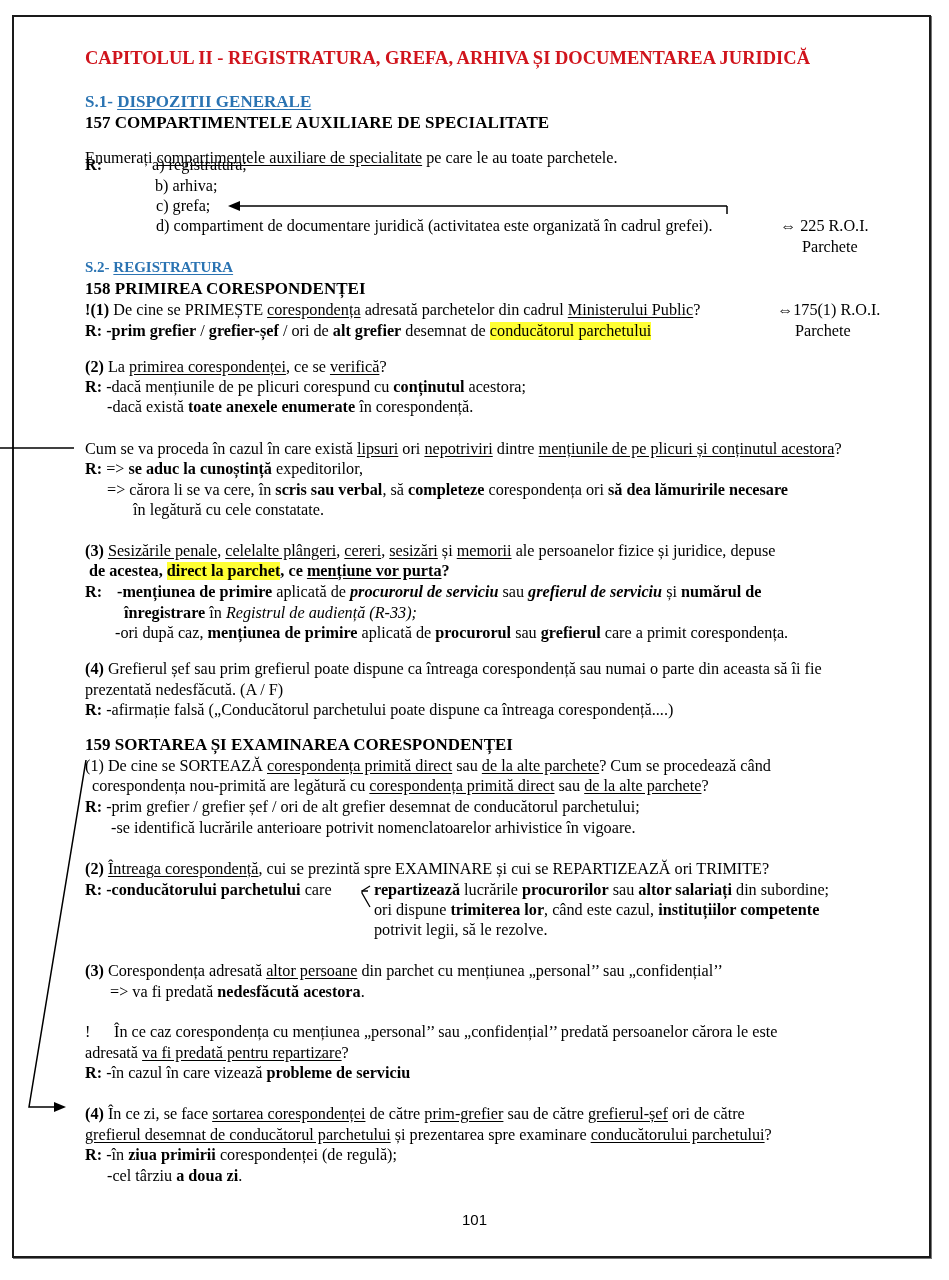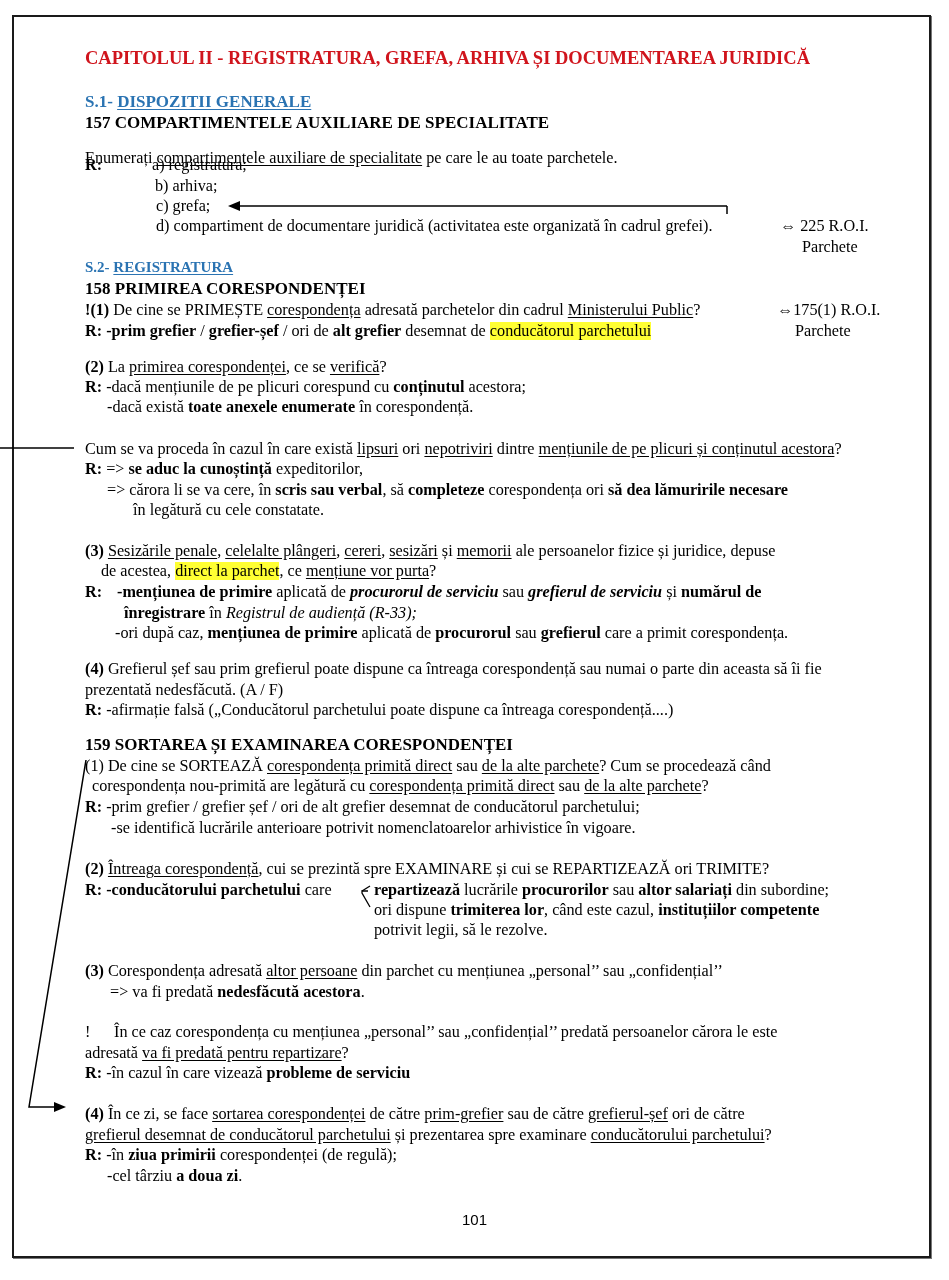--- a/index.html
+++ b/index.html
@@ -75,21 +75,21 @@
   <b>R:</b><span> =&gt; </span><b>se aduc la cunoștință</b><span> expeditorilor,</span>
 </div>
 <div class="line" style="top:480px; left:107px;">
   <span>=&gt; cărora li se va cere, în </span><b>scris sau verbal</b><span>, să </span><b>completeze</b><span> corespondența ori </span><b>să dea lămuririle necesare</b>
 </div>
 <div class="line" style="top:500px; left:133px;">în legătură cu cele constatate.</div>
 
 <div class="line" style="top:541px;">
   <b>(3)</b> <u>Sesizările penale</u>, <u>celelalte plângeri</u>, <u>cereri</u>, <u>sesizări</u> și <u>memorii</u><span> ale persoanelor fizice și juridice, depuse</span>
 </div>
-<div class="line" style="top:561px; left:101px;">
+<div class="line" style="top:561px; left:89px;font-weight:bold;">
   <span>de acestea, </span><span class="hl">direct la parchet</span><span>, ce </span><u>mențiune vor purta</u><span>?</span>
 </div>
 <div class="line" style="top:582px;"><b>R:</b></div>
 <div class="line" style="top:582px; left:117px;">
   <b>-mențiunea de primire</b><span> aplicată de </span><b><i>procurorul de serviciu</i></b><span> sau </span><b><i>grefierul de serviciu</i></b><span> și </span><b>numărul de</b>
 </div>
 <div class="line" style="top:603px; left:124px;">
   <b>înregistrare</b><span> în </span><i>Registrul de audiență (R-33);</i>
 </div>
 <div class="line" style="top:623px; left:115px;">

